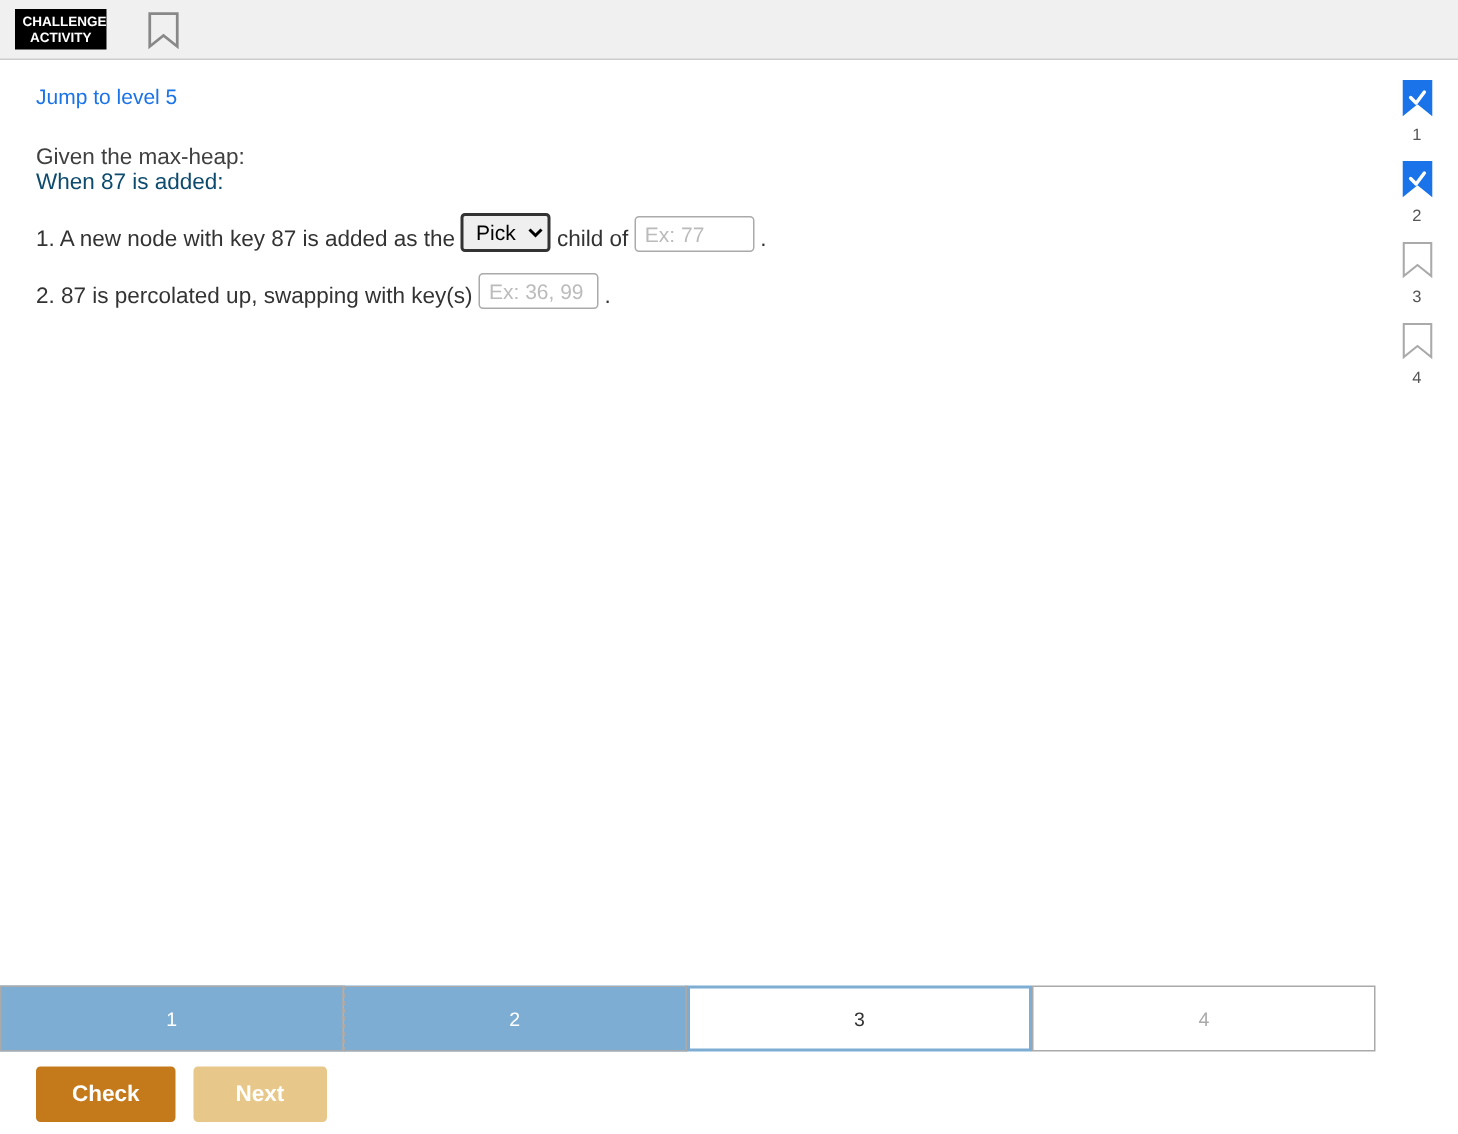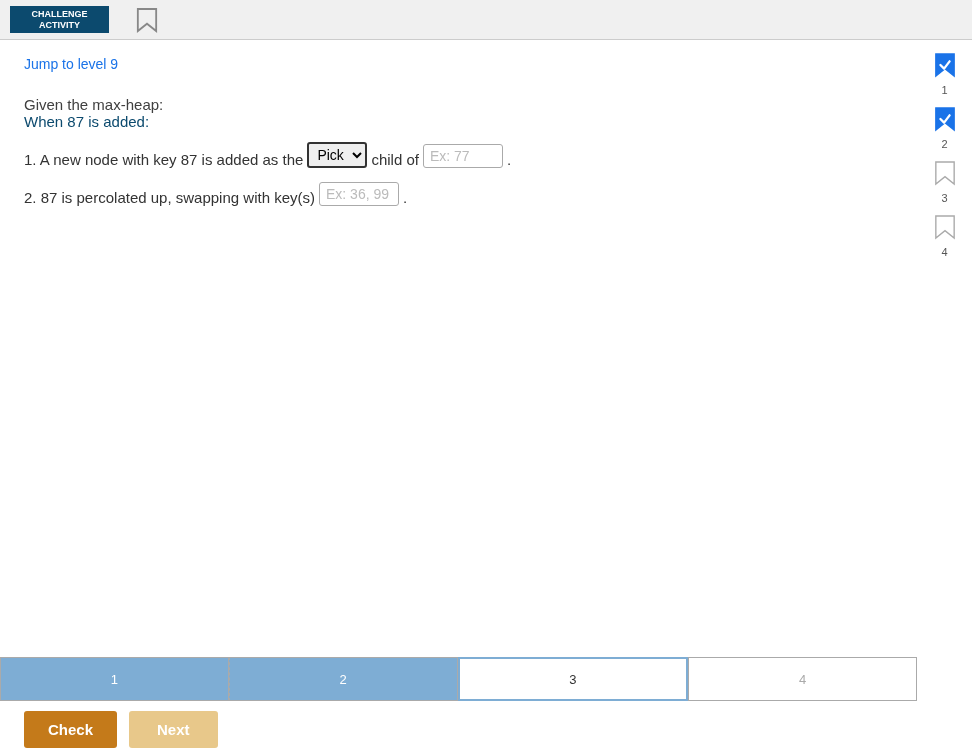--- a/index.html
+++ b/index.html
@@ -8,29 +8,29 @@
     
     .header {
       display: flex;
       align-items: center;
       background: #f0f0f0;
       border-bottom: 1px solid #ccc;
       height: 40px;
       padding: 0 10px;
     }
     .header-badge {
-      background: #0c4a6e;
+      background: #000000;
       color: #fff;
       font-size: 9px;
       font-weight: bold;
       padding: 3px 5px;
       line-height: 1.2;
       text-transform: uppercase;
       margin-right: 22px;
-      width: 99px;
+      width: 61px;
       text-align: center;
     }
     .header-title {
       font-size: 15px;
       color: #333;
       flex: 1;
     }
     .header-bookmark {
       width: 32px;
       height: 32px;
@@ -239,21 +239,21 @@
     <div class="sidebar-icon">
       <svg viewBox="0 0 24 28" width="22" height="28">
         <polygon points="2,2 22,2 22,26 12,18 2,26" fill="white" stroke="#aaa" stroke-width="1.5"></polygon>
       </svg>
     </div>
     <div class="sidebar-num">4</div>
   </div>
 </div>
 
 <div class="main">
-  <a class="jump-link">Jump to level 9</a>
+  <a class="jump-link">Jump to level 5</a>
 
   <div class="given-text">Given the max-heap:</div>
 
   
 
   
   <div class="when-text">When 87 is added:</div>
 
   
   <div class="step-line">

